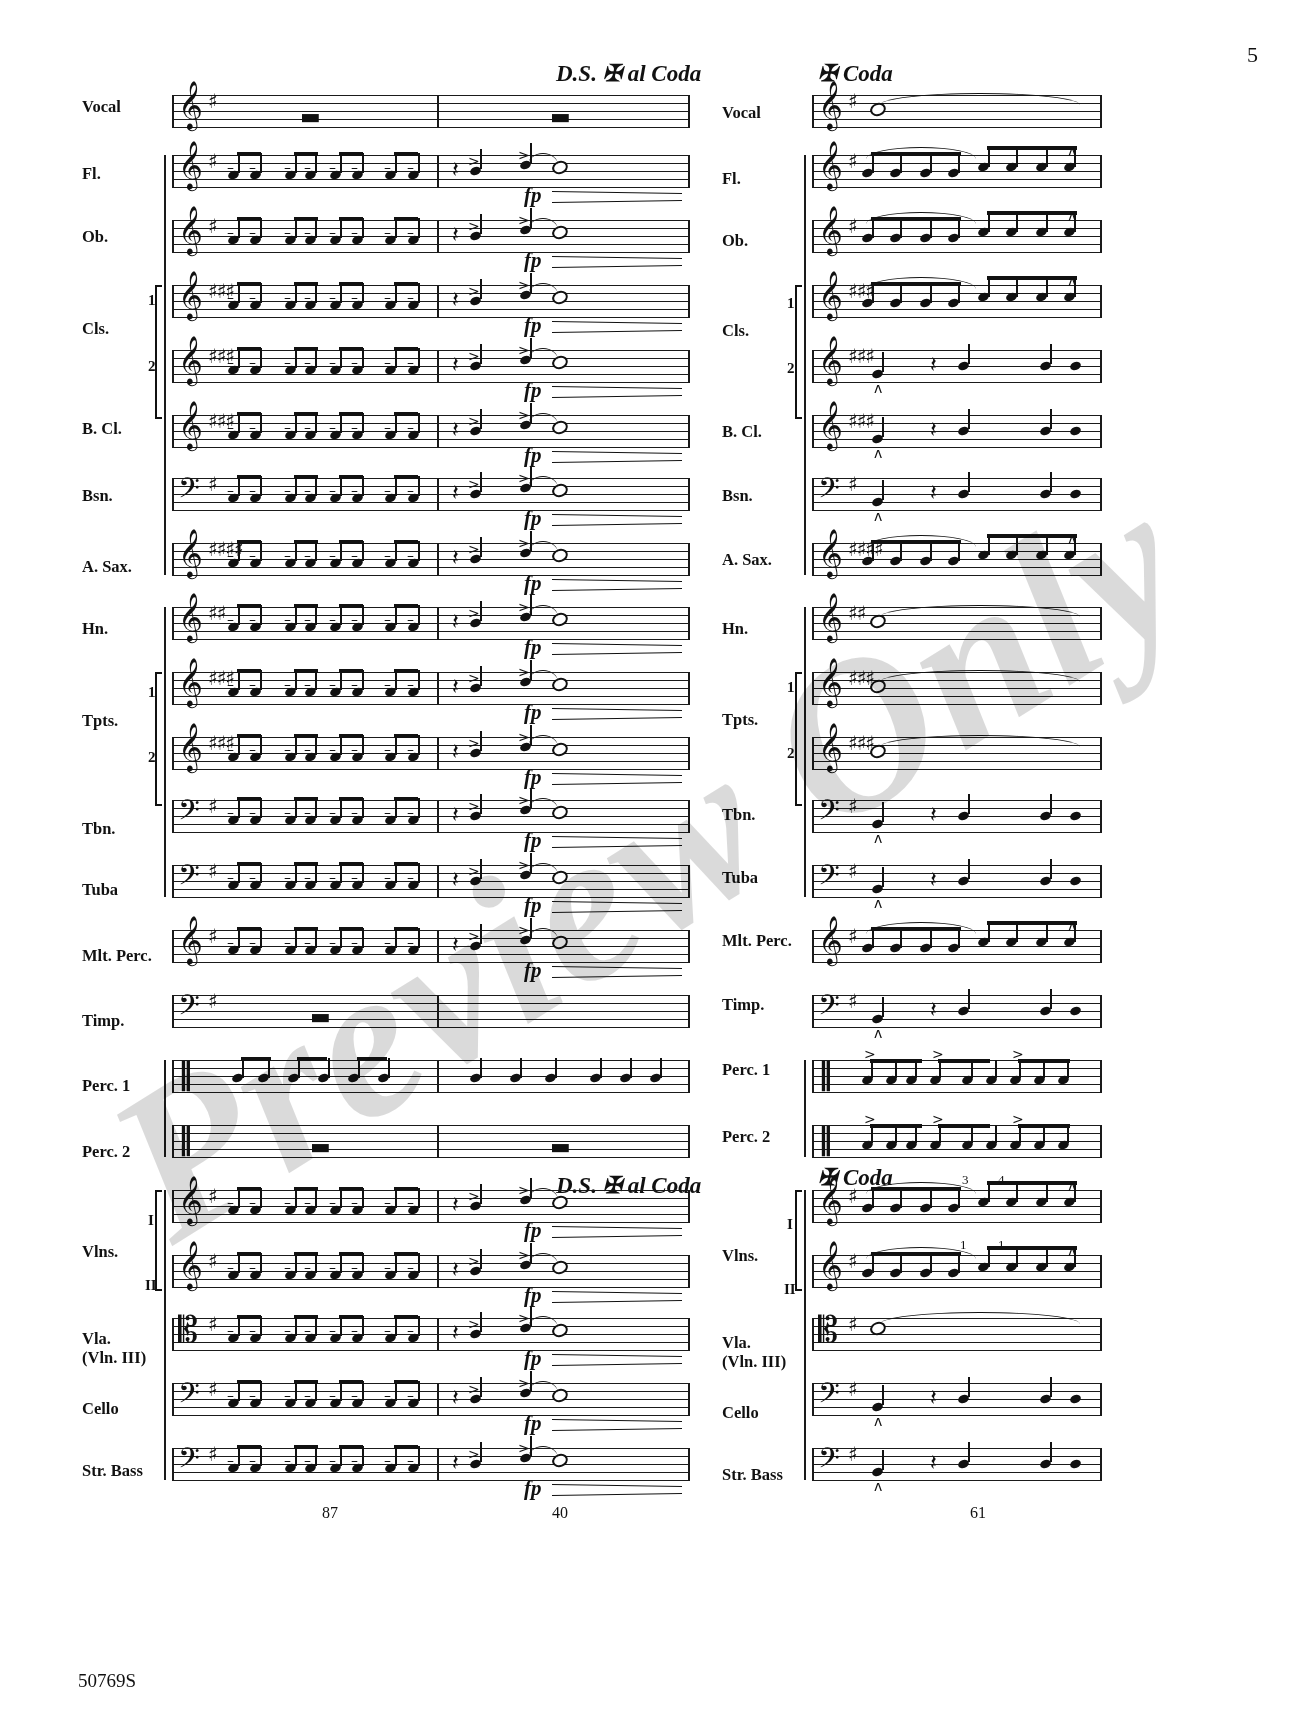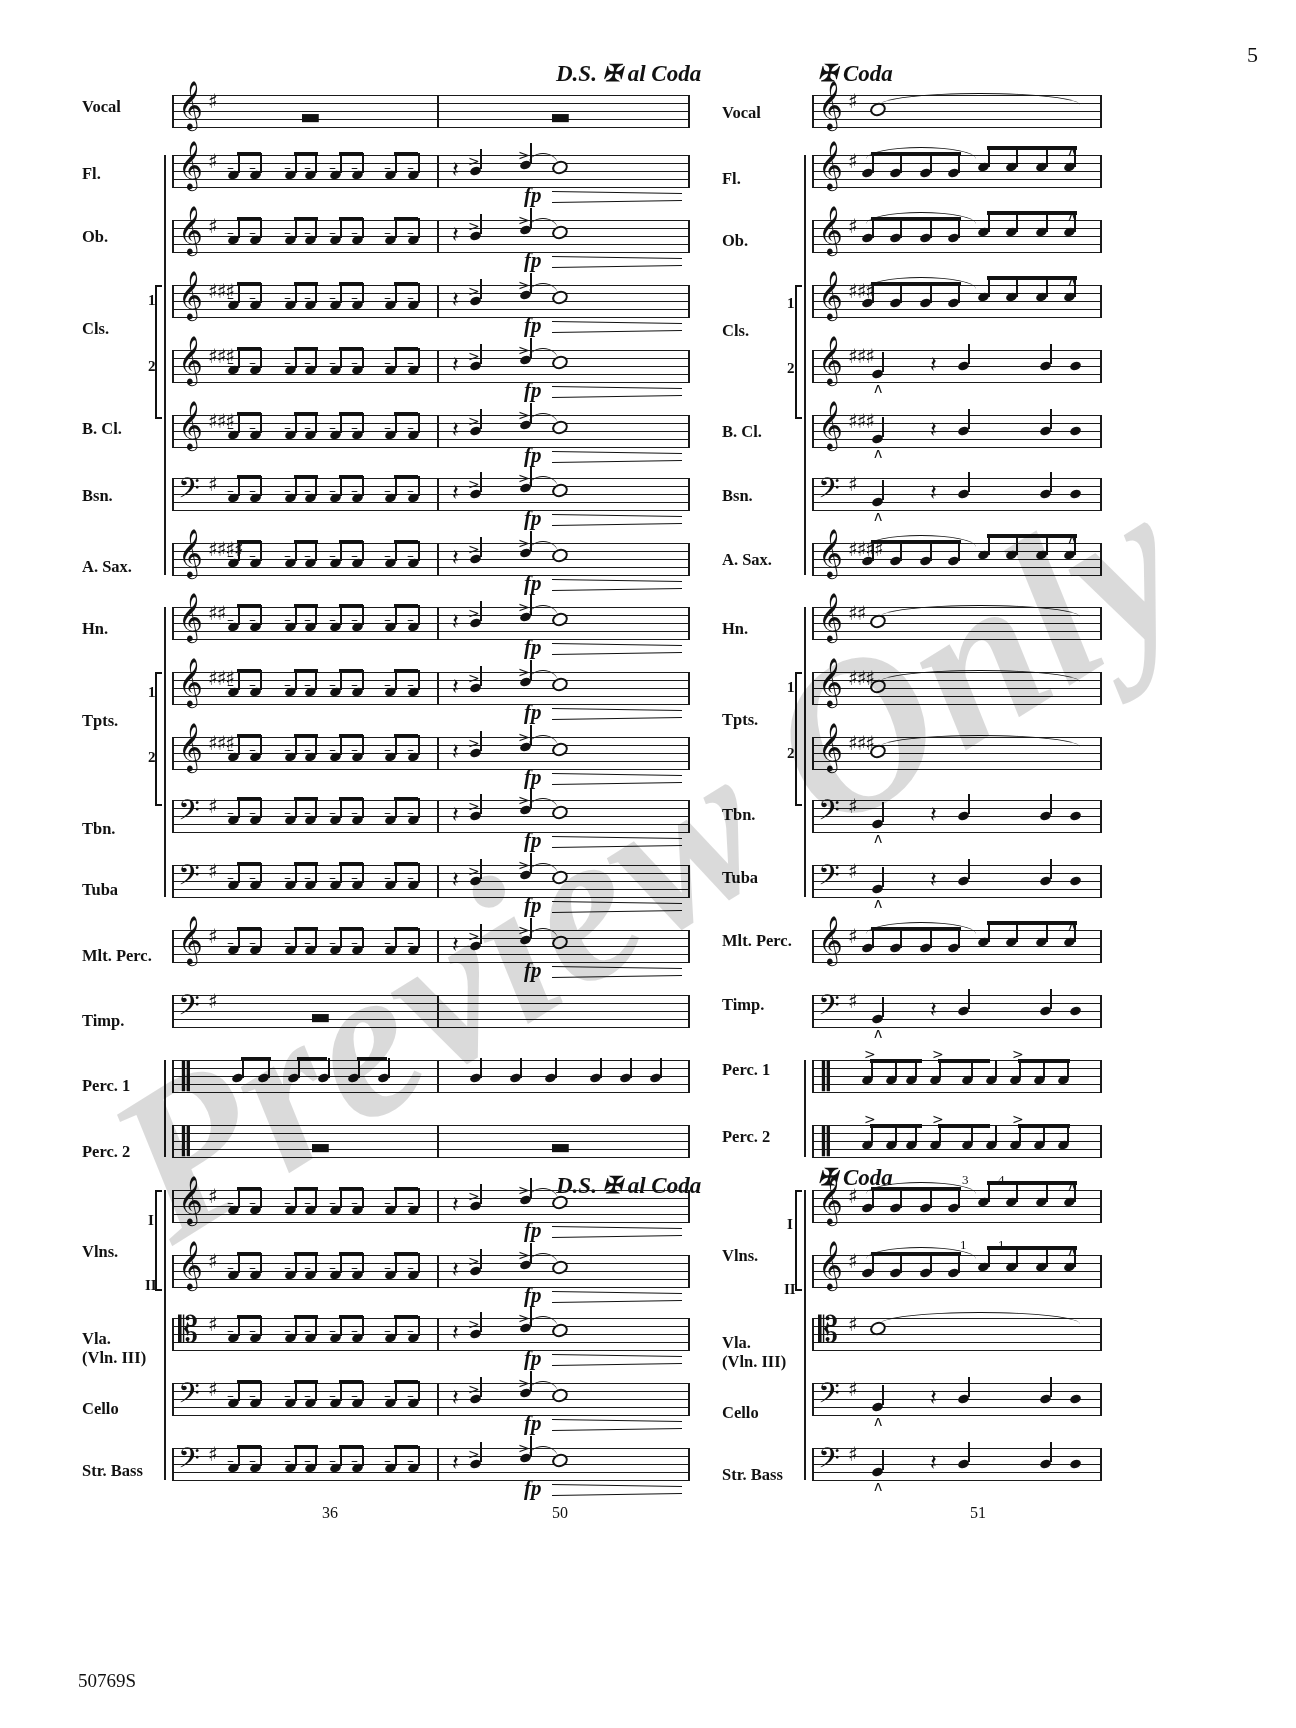--- a/index.html
+++ b/index.html
@@ -219,23 +219,23 @@
     <span>(Vln. III)</span>
   </div>
   <div class="inst-label" style="left:722px;top:1404px;">Cello</div>
   <div class="inst-label" style="left:722px;top:1466px;">Str. Bass</div>
 
   <div class="nav-text" style="left:556px;top:60px;">D.S. ✠ al Coda</div>
   <div class="nav-text" style="left:556px;top:1172px;">D.S. ✠ al Coda</div>
   <div class="nav-text" style="left:818px;top:60px;">✠ Coda</div>
   <div class="nav-text" style="left:818px;top:1164px;">✠ Coda</div>
 
-  <div class="meas-num" style="left:322px;top:1504px;">36</div>
-  <div class="meas-num" style="left:552px;top:1504px;">50</div>
-  <div class="meas-num" style="left:970px;top:1504px;">51</div>
+  <div class="meas-num" style="left:322px;top:1504px;">87</div>
+  <div class="meas-num" style="left:552px;top:1504px;">40</div>
+  <div class="meas-num" style="left:970px;top:1504px;">61</div>
 
   <div id="staff-layer">
       <div class="staff" style="left:172px;top:95px;width:518px;">
         <div class="ln"></div>
         <div class="ln"></div>
         <div class="ln"></div>
         <div class="ln"></div>
         <div class="ln"></div>
       </div>
       <div class="clef treble" style="left:178px;top:84px;">𝄞</div>

